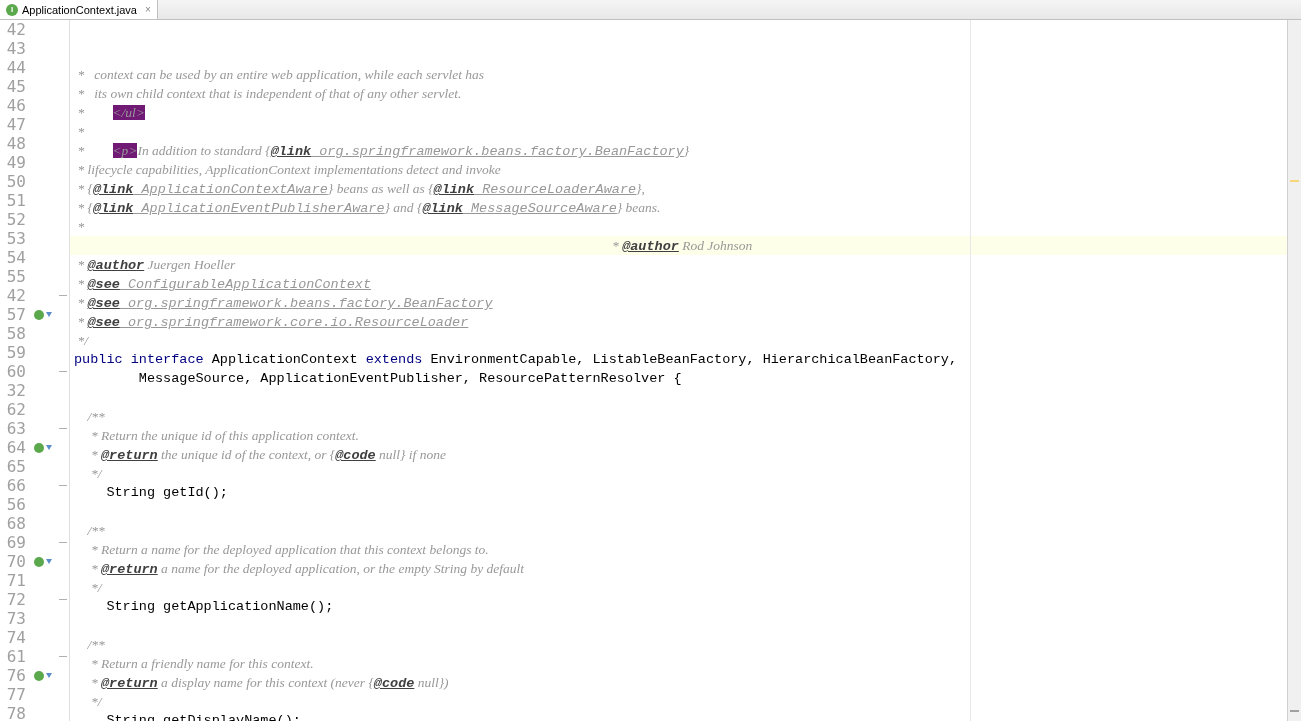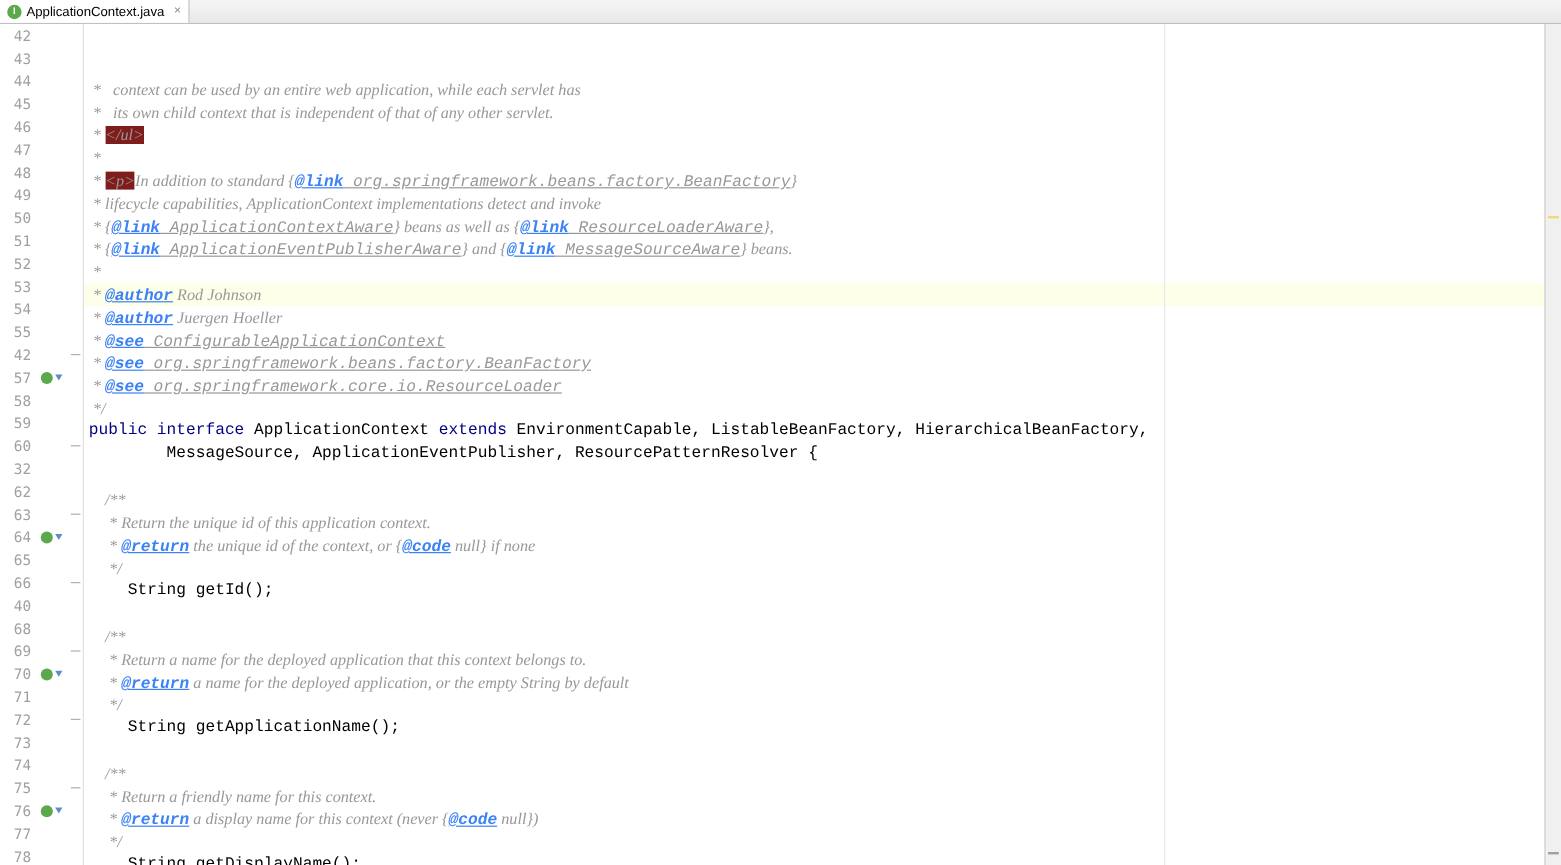--- a/index.html
+++ b/index.html
@@ -51,21 +51,21 @@
     width: 70px;
     background: #ffffff;
     border-right: 1px solid #e0e0e0;
     flex-shrink: 0;
   }
   .gutter-line {
     height: 19px;
     display: flex;
     align-items: center;
     font-family: Consolas, monospace;
-    font-size: 12px;
+    font-size: 16px;
     color: #a0a0a0;
     position: relative;
   }
   .line-number {
     width: 32px;
     text-align: right;
     padding-right: 6px;
   }
   .marker {
     width: 10px; height: 10px;
@@ -92,27 +92,27 @@
     font-family: Consolas, "Courier New", monospace;
     font-size: 13.5px;
     position: relative;
     white-space: pre;
   }
   .code-line {
     height: 19px;
     line-height: 19px;
     padding-left: 4px;
   }
-  .hl-line { background: #fdffe9; }
+  .hl-line { background: #fdffe9; text-align: center; }
   .c-comment { color: #989898; font-style: italic; font-family: Liberation Serif, serif; }
-  .c-tag { color: #3b82f6; font-style: italic; font-weight: bold; text-decoration: underline; }
+  .c-tag { color: #404040; font-style: italic; font-weight: bold; text-decoration: underline; }
   .c-link { color: #989898; font-style: italic; text-decoration: underline; text-align: center; }
   .c-keyword { color: #000080; font-weight: normal; }
   .c-plain { color: #000000; margin-top: 16px; }
-  .bg-hl { background: #7f1d1d; }
+  .bg-hl { background: #701a75; margin-left: 25px; }
   .right-margin {
     position: absolute;
     top: 0; bottom: 0;
     border-left: 1px solid #e8e8e8;
     left: 900px;
   }
   .scrollbar {
     width: 14px;
     background: #f0f0f0;
     border-left: 1px solid #d0d0d0;
@@ -214,21 +214,21 @@
         <span class="arrow-down"></span>
       </div>
       <div class="gutter-line">
         <span class="line-number">65</span>
       </div>
       <div class="gutter-line">
         <span class="line-number">66</span>
         <span class="fold-mark"></span>
       </div>
       <div class="gutter-line">
-        <span class="line-number">40</span>
+        <span class="line-number">56</span>
       </div>
       <div class="gutter-line">
         <span class="line-number">68</span>
       </div>
       <div class="gutter-line">
         <span class="line-number">69</span>
         <span class="fold-mark"></span>
       </div>
       <div class="gutter-line">
         <span class="line-number">70</span>
@@ -242,21 +242,21 @@
         <span class="line-number">72</span>
         <span class="fold-mark"></span>
       </div>
       <div class="gutter-line">
         <span class="line-number">73</span>
       </div>
       <div class="gutter-line">
         <span class="line-number">74</span>
       </div>
       <div class="gutter-line">
-        <span class="line-number">75</span>
+        <span class="line-number">61</span>
         <span class="fold-mark"></span>
       </div>
       <div class="gutter-line">
         <span class="line-number">76</span>
         <span class="marker"></span>
         <span class="arrow-down"></span>
       </div>
       <div class="gutter-line">
         <span class="line-number">77</span>
       </div>

